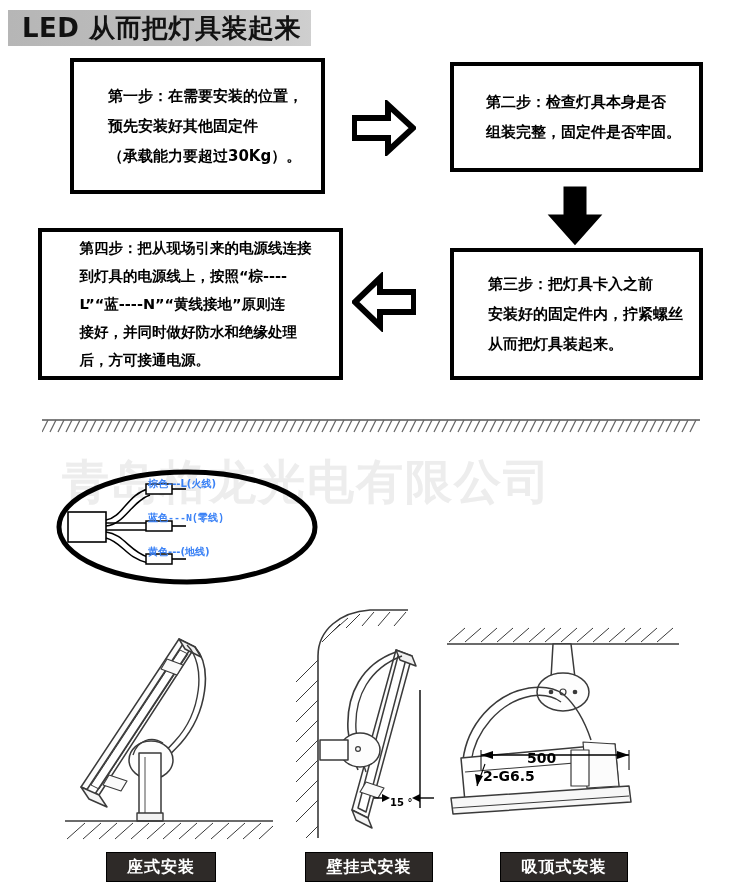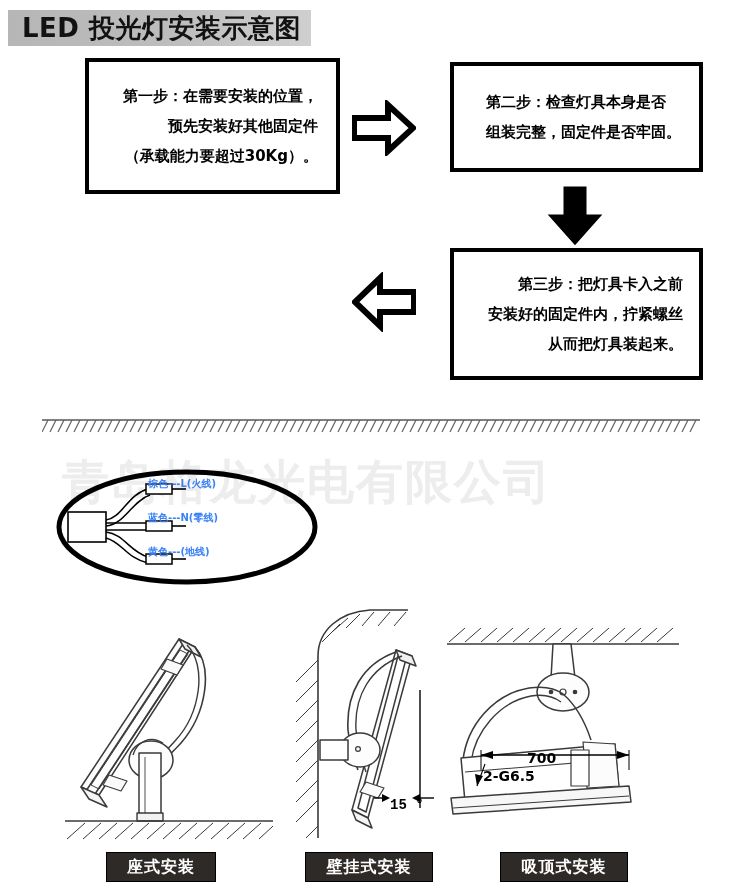--- a/index.html
+++ b/index.html
@@ -23,28 +23,28 @@
 
   
   .step-box{
     position:absolute;border:4px solid #000;background:#fff;
     box-sizing:border-box;display:flex;align-items:center;justify-content:center;
   }
   .step-text{
     font-size:15px;font-weight:bold;color:#000;
     line-height:30px;white-space:pre-line;
   }
-  #step1{left:85px;top:58px;width:255px;height:136px;text-align:right;}
+  #step1{left:70px;top:58px;width:255px;height:136px;}
   #step1 .step-text{padding-left:16px;text-indent:0;}
   #step2{left:450px;top:62px;width:253px;height:110px;}
   #step2 .step-text{text-align:left;padding-left:14px;}
   #step4{left:38px;top:228px;width:305px;height:152px;}
   #step4 .step-text{font-size:14.5px;line-height:28px;padding-left:10px;}
   #step3{left:450px;top:248px;width:253px;height:132px;}
-  #step3 .step-text{text-align:right;padding-left:18px;}
+  #step3 .step-text{text-align:left;padding-left:18px;}
 
   
   .arrow{position:absolute;}
   #arrow-right{left:352px;top:100px;}
   #arrow-down{left:547px;top:186px;}
   #arrow-left{left:352px;top:272px;}
 
   
   .hatch-ceiling{position:absolute;left:42px;top:418px;width:658px;height:16px;}
   .watermark{
@@ -52,66 +52,73 @@
     font-size:47px;font-weight:bold;color:#ededed;
     white-space:nowrap;letter-spacing:2px;line-height:52px;
     user-select:none;
     margin-top:22px;
   }
   .wire-diagram{position:absolute;left:56px;top:468px;width:286px;height:118px;}
   .wire-label{
     position:absolute;font-size:10px;font-weight:bold;color:#3b82f6;white-space:nowrap;
   }
   #wlab-l{left:148px;top:477px;}
-  #wlab-n{left:148px;top:511px;}
+  #wlab-n{left:148px;top:511px;font-family:Liberation Mono, monospace;}
   #wlab-e{left:148px;top:545px;}
 
   
   .illus{position:absolute;}
   #illus-base{left:55px;top:595px;}
   #illus-wall{left:292px;top:598px;}
   #illus-ceiling{left:443px;top:622px;}
 
   .dim-text{position:absolute;font-size:13px;font-weight:bold;color:#000;white-space:nowrap;}
   #dim-400{left:527px;top:750px;font-size:14px;}
   #dim-g65{left:483px;top:768px;font-size:14px;}
-  #dim-15{left:390px;top:797px;font-size:14px;font-family:Liberation Mono, monospace;}
+  #dim-15{left:390px;top:797px;font-size:10px;}
 
   
   .badge{
     position:absolute;height:30px;background:#2e2a28;border:1px solid #000;
     display:flex;align-items:center;justify-content:center;box-sizing:border-box;
   }
   .badge span{
     color:#fff;font-size:16px;font-weight:bold;letter-spacing:1px;
     line-height:20px;white-space:nowrap;
   }
   #badge-0{left:106px;top:852px;width:110px;}
   #badge-1{left:305px;top:852px;width:128px;}
   #badge-2{left:500px;top:852px;width:128px;}
 </style>
 </head>
 <body>
 
 <div class="stage">
 
   <div class="title-band"></div>
-  <div class="title-text">LED 投光灯安装示意图</div>
+  <div class="title-text">LED 从而把灯具装起来</div>
 
   <div class="step-box" id="step1">
     <div class="step-text">第一步：在需要安装的位置，
 预先安装好其他固定件
 （承载能力要超过30Kg）。</div>
   </div>
 
   <div class="step-box" id="step2">
     <div class="step-text">第二步：检查灯具本身是否
 组装完整，固定件是否牢固。</div>
   </div>
 
+  <div class="step-box" id="step4">
+    <div class="step-text">第四步：把从现场引来的电源线连接
+到灯具的电源线上，按照“棕----
+L”“蓝----N”“黄线接地”原则连
+接好，并同时做好防水和绝缘处理
+后，方可接通电源。</div>
+  </div>
 
   <div class="step-box" id="step3">
     <div class="step-text">第三步：把灯具卡入之前
 安装好的固定件内，拧紧螺丝
 从而把灯具装起来。</div>
   </div>
 
   <svg class="arrow" id="arrow-right" width="64" height="56" viewBox="0 0 64 56">
     <path d="M2,18 L36,18 L36,5 L61,28 L36,51 L36,38 L2,38 Z" fill="#ffffff" stroke="#000000" stroke-width="6" stroke-linejoin="miter"></path>
   </svg>
@@ -371,21 +378,21 @@
     <line x1="38" y1="148" x2="38" y2="128" stroke="#000" stroke-width="1"></line>
     <line x1="186" y1="148" x2="186" y2="128" stroke="#000" stroke-width="1"></line>
     <line x1="38" y1="133" x2="186" y2="133" stroke="#000" stroke-width="1.3"></line>
     <path d="M38,133 L50,129 L50,137 Z" fill="#000"></path>
     <path d="M186,133 L174,129 L174,137 Z" fill="#000"></path>
 
     <line x1="42" y1="142" x2="34" y2="164" stroke="#000" stroke-width="1.1"></line>
     <path d="M34,164 L40,154 L32,152 Z" fill="#000"></path>
   </svg>
 
-  <div class="dim-text" id="dim-400">700</div>
+  <div class="dim-text" id="dim-400">500</div>
   <div class="dim-text" id="dim-g65">2-G6.5</div>
   <div class="dim-text" id="dim-15">15 °</div>
 
   <div class="badge" id="badge-0">
     <span>座式安装</span>
   </div>
   <div class="badge" id="badge-1">
     <span>壁挂式安装</span>
   </div>
   <div class="badge" id="badge-2">

